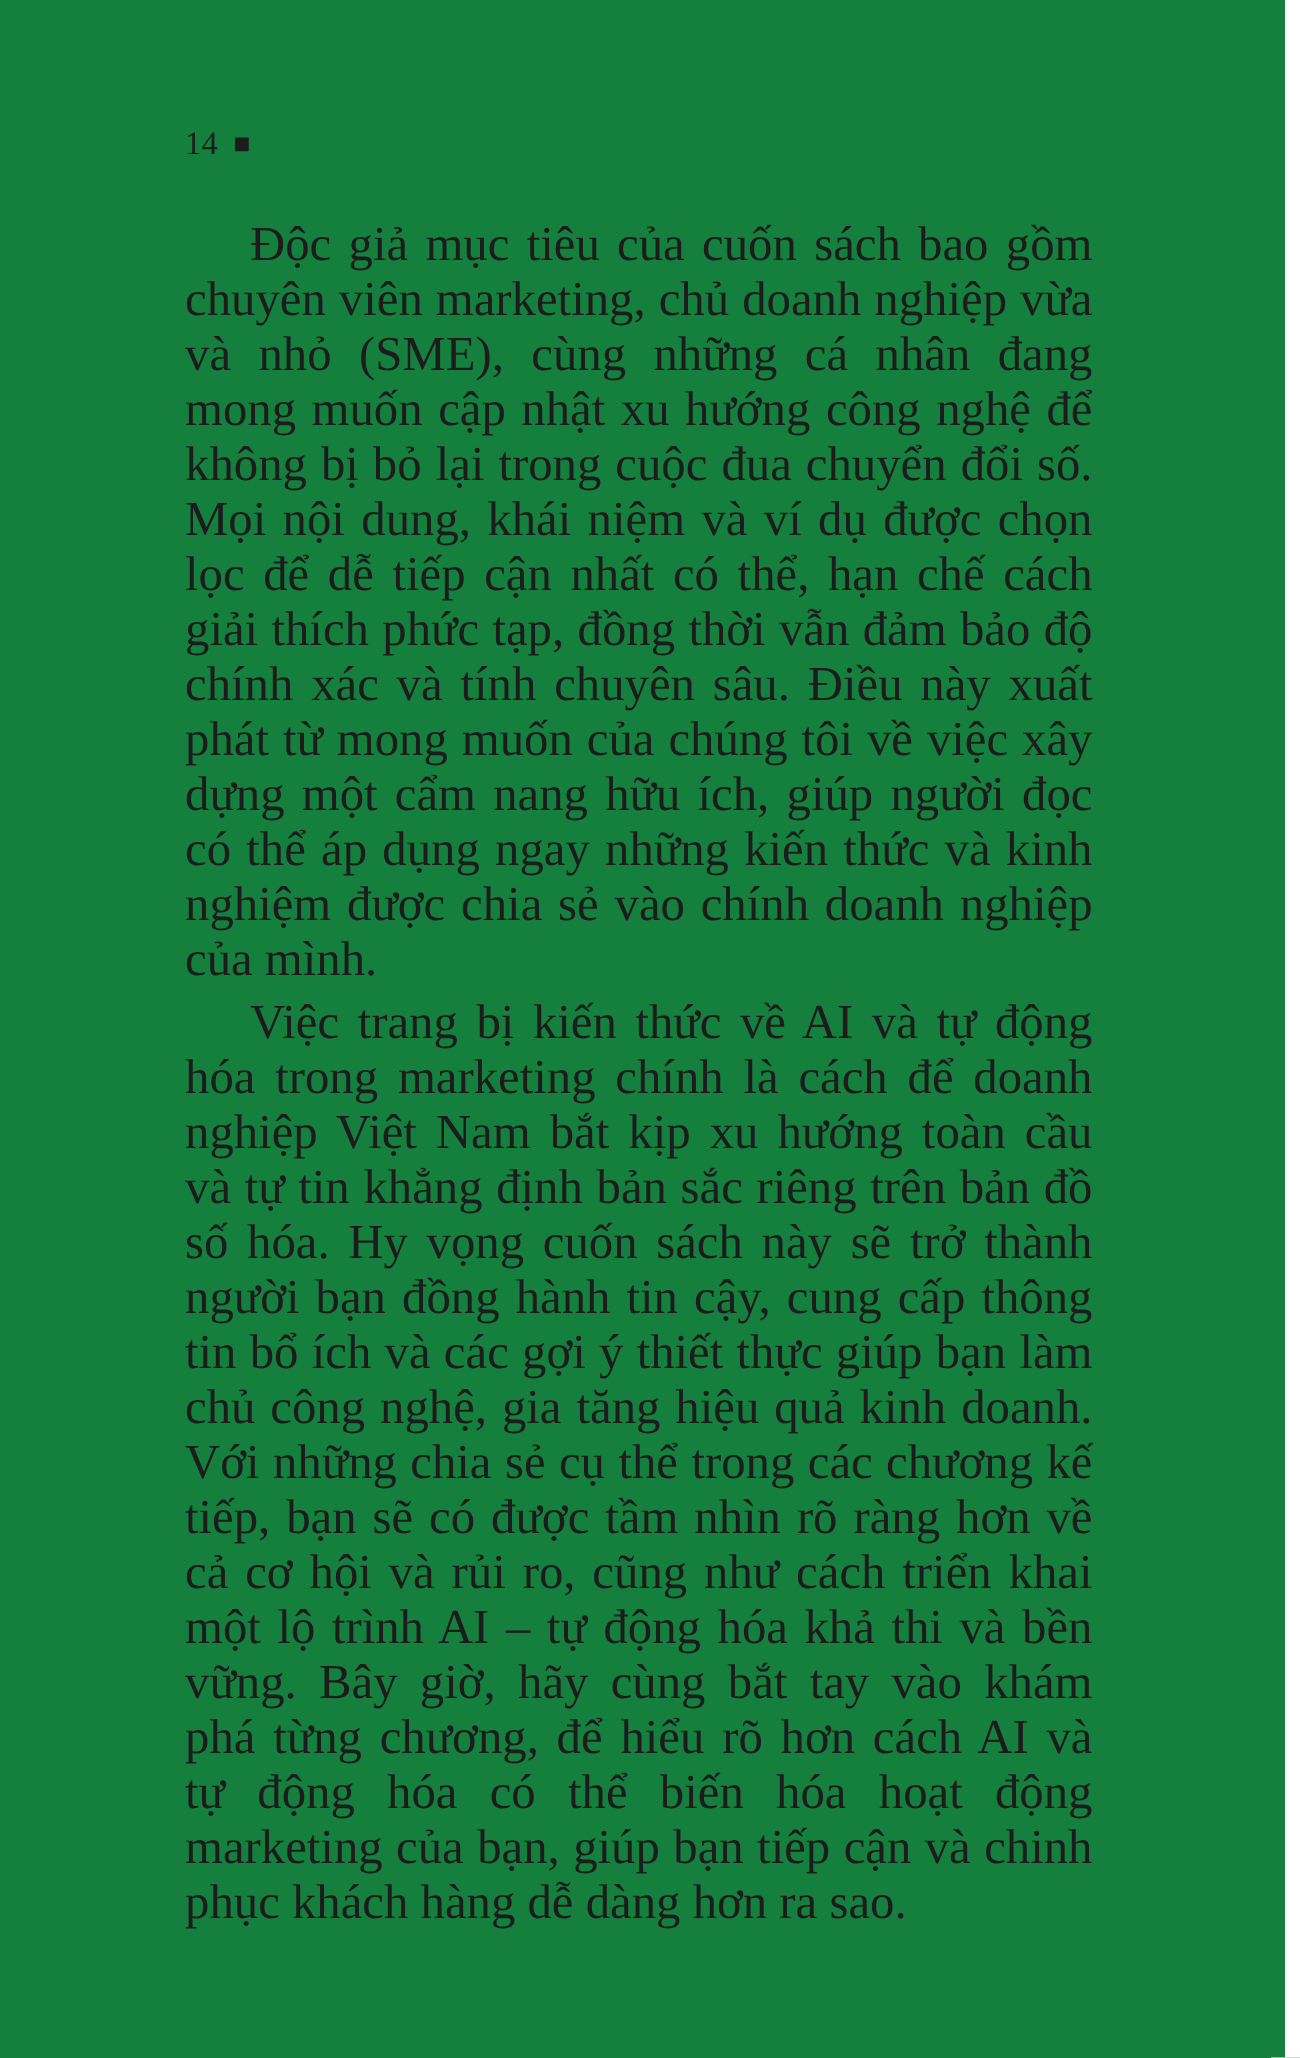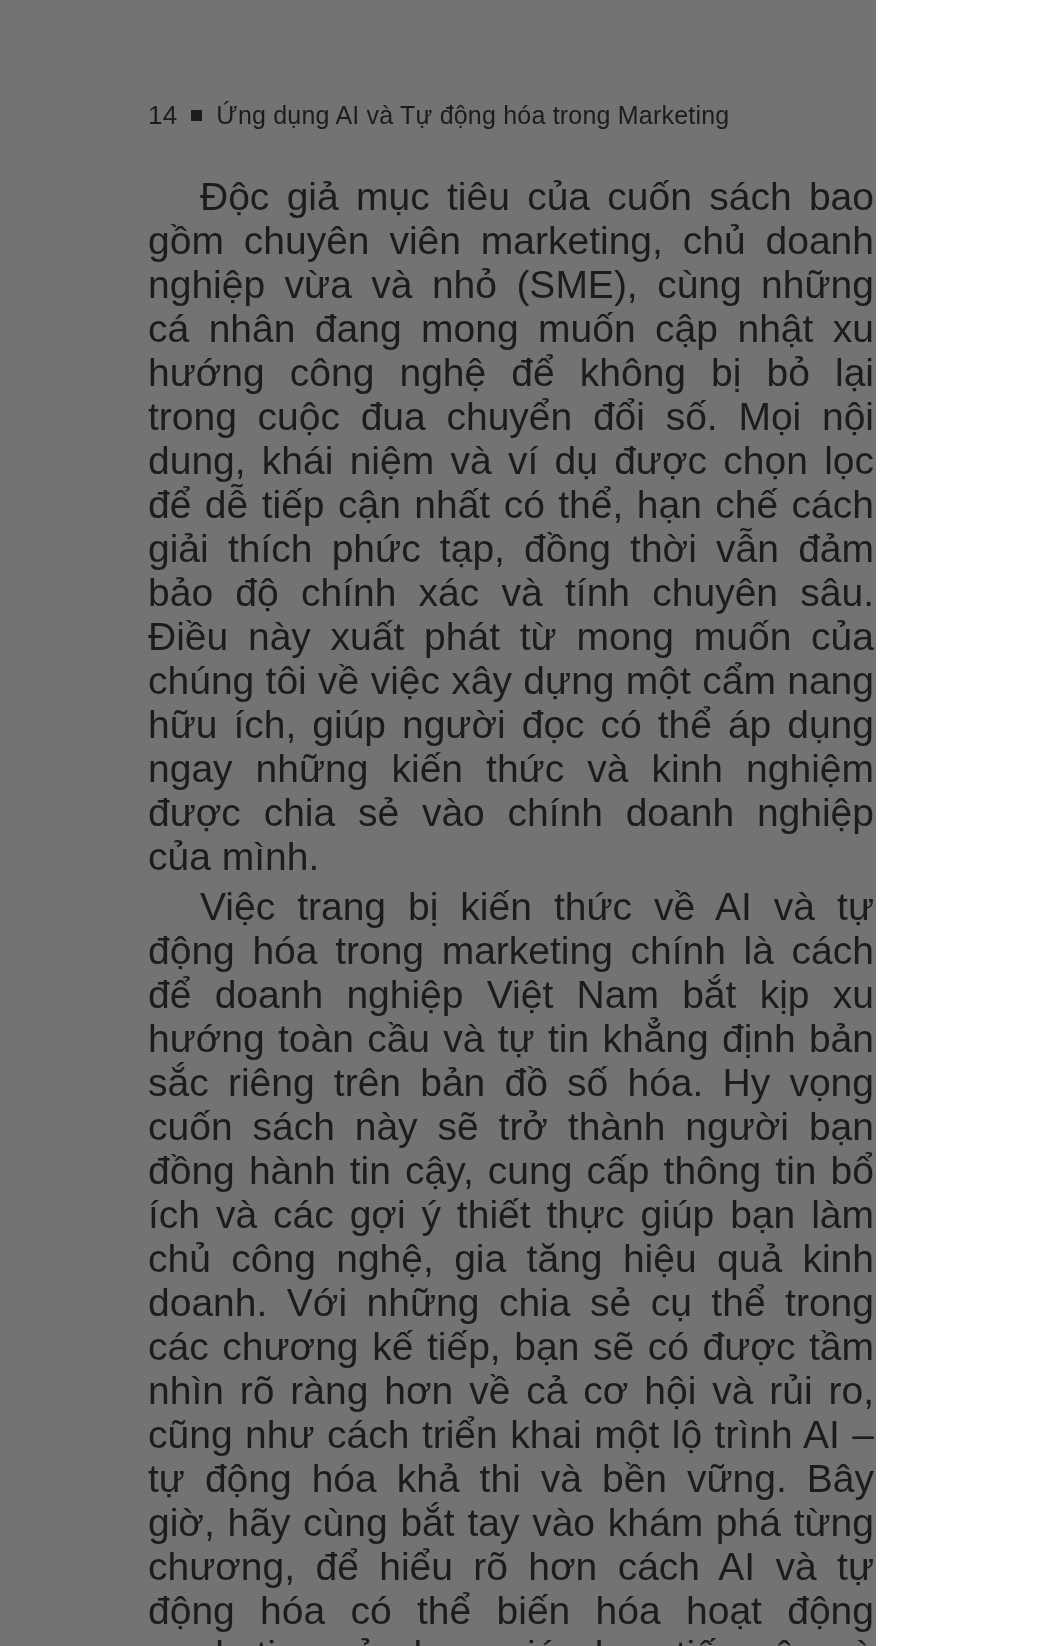--- a/index.html
+++ b/index.html
@@ -2,25 +2,25 @@
 <html><head>
 <meta charset="utf-8">
 <style>
   html, body {
     margin: 0;
     padding: 0;
     background: #ffffff;
   }
   .page {
     position: relative;
-    width: 876px;
+    width: 1028px;
     height: 1646px;
-    background: #737373;
+    background: #15803d;
     overflow: hidden;
-    font-family: Liberation Sans, sans-serif;
+    font-family: Liberation Serif, serif;
     color: #1c1c1c;
     box-sizing: border-box;
   }
   .content-column {
     position: absolute;
     left: 148px;
     top: 100px;
     width: 726px;
   }
   .running-header {
@@ -60,21 +60,20 @@
 </style>
 </head>
 <body>
 
 <div class="page">
   <div class="content-column">
 
     <div class="running-header">
       <span class="page-number">14</span>
       <span class="square-marker"></span>
-      <span class="running-title">Ứng dụng AI và Tự động hóa trong Marketing</span>
     </div>
 
     <div class="body-text">
       <p>Độc giả mục tiêu của cuốn sách bao gồm chuyên viên marketing, chủ doanh nghiệp vừa và nhỏ (SME), cùng những cá nhân đang mong muốn cập nhật xu hướng công nghệ để không bị bỏ lại trong cuộc đua chuyển đổi số. Mọi nội dung, khái niệm và ví dụ được chọn lọc để dễ tiếp cận nhất có thể, hạn chế cách giải thích phức tạp, đồng thời vẫn đảm bảo độ chính xác và tính chuyên sâu. Điều này xuất phát từ mong muốn của chúng tôi về việc xây dựng một cẩm nang hữu ích, giúp người đọc có thể áp dụng ngay những kiến thức và kinh nghiệm được chia sẻ vào chính doanh nghiệp của mình.</p>
       <p>Việc trang bị kiến thức về AI và tự động hóa trong marketing chính là cách để doanh nghiệp Việt Nam bắt kịp xu hướng toàn cầu và tự tin khẳng định bản sắc riêng trên bản đồ số hóa. Hy vọng cuốn sách này sẽ trở thành người bạn đồng hành tin cậy, cung cấp thông tin bổ ích và các gợi ý thiết thực giúp bạn làm chủ công nghệ, gia tăng hiệu quả kinh doanh. Với những chia sẻ cụ thể trong các chương kế tiếp, bạn sẽ có được tầm nhìn rõ ràng hơn về cả cơ hội và rủi ro, cũng như cách triển khai một lộ trình AI – tự động hóa khả thi và bền vững. Bây giờ, hãy cùng bắt tay vào khám phá từng chương, để hiểu rõ hơn cách AI và tự động hóa có thể biến hóa hoạt động marketing của bạn, giúp bạn tiếp cận và chinh phục khách hàng dễ dàng hơn ra sao.</p>
     </div>
 
   </div>
 </div>
 

